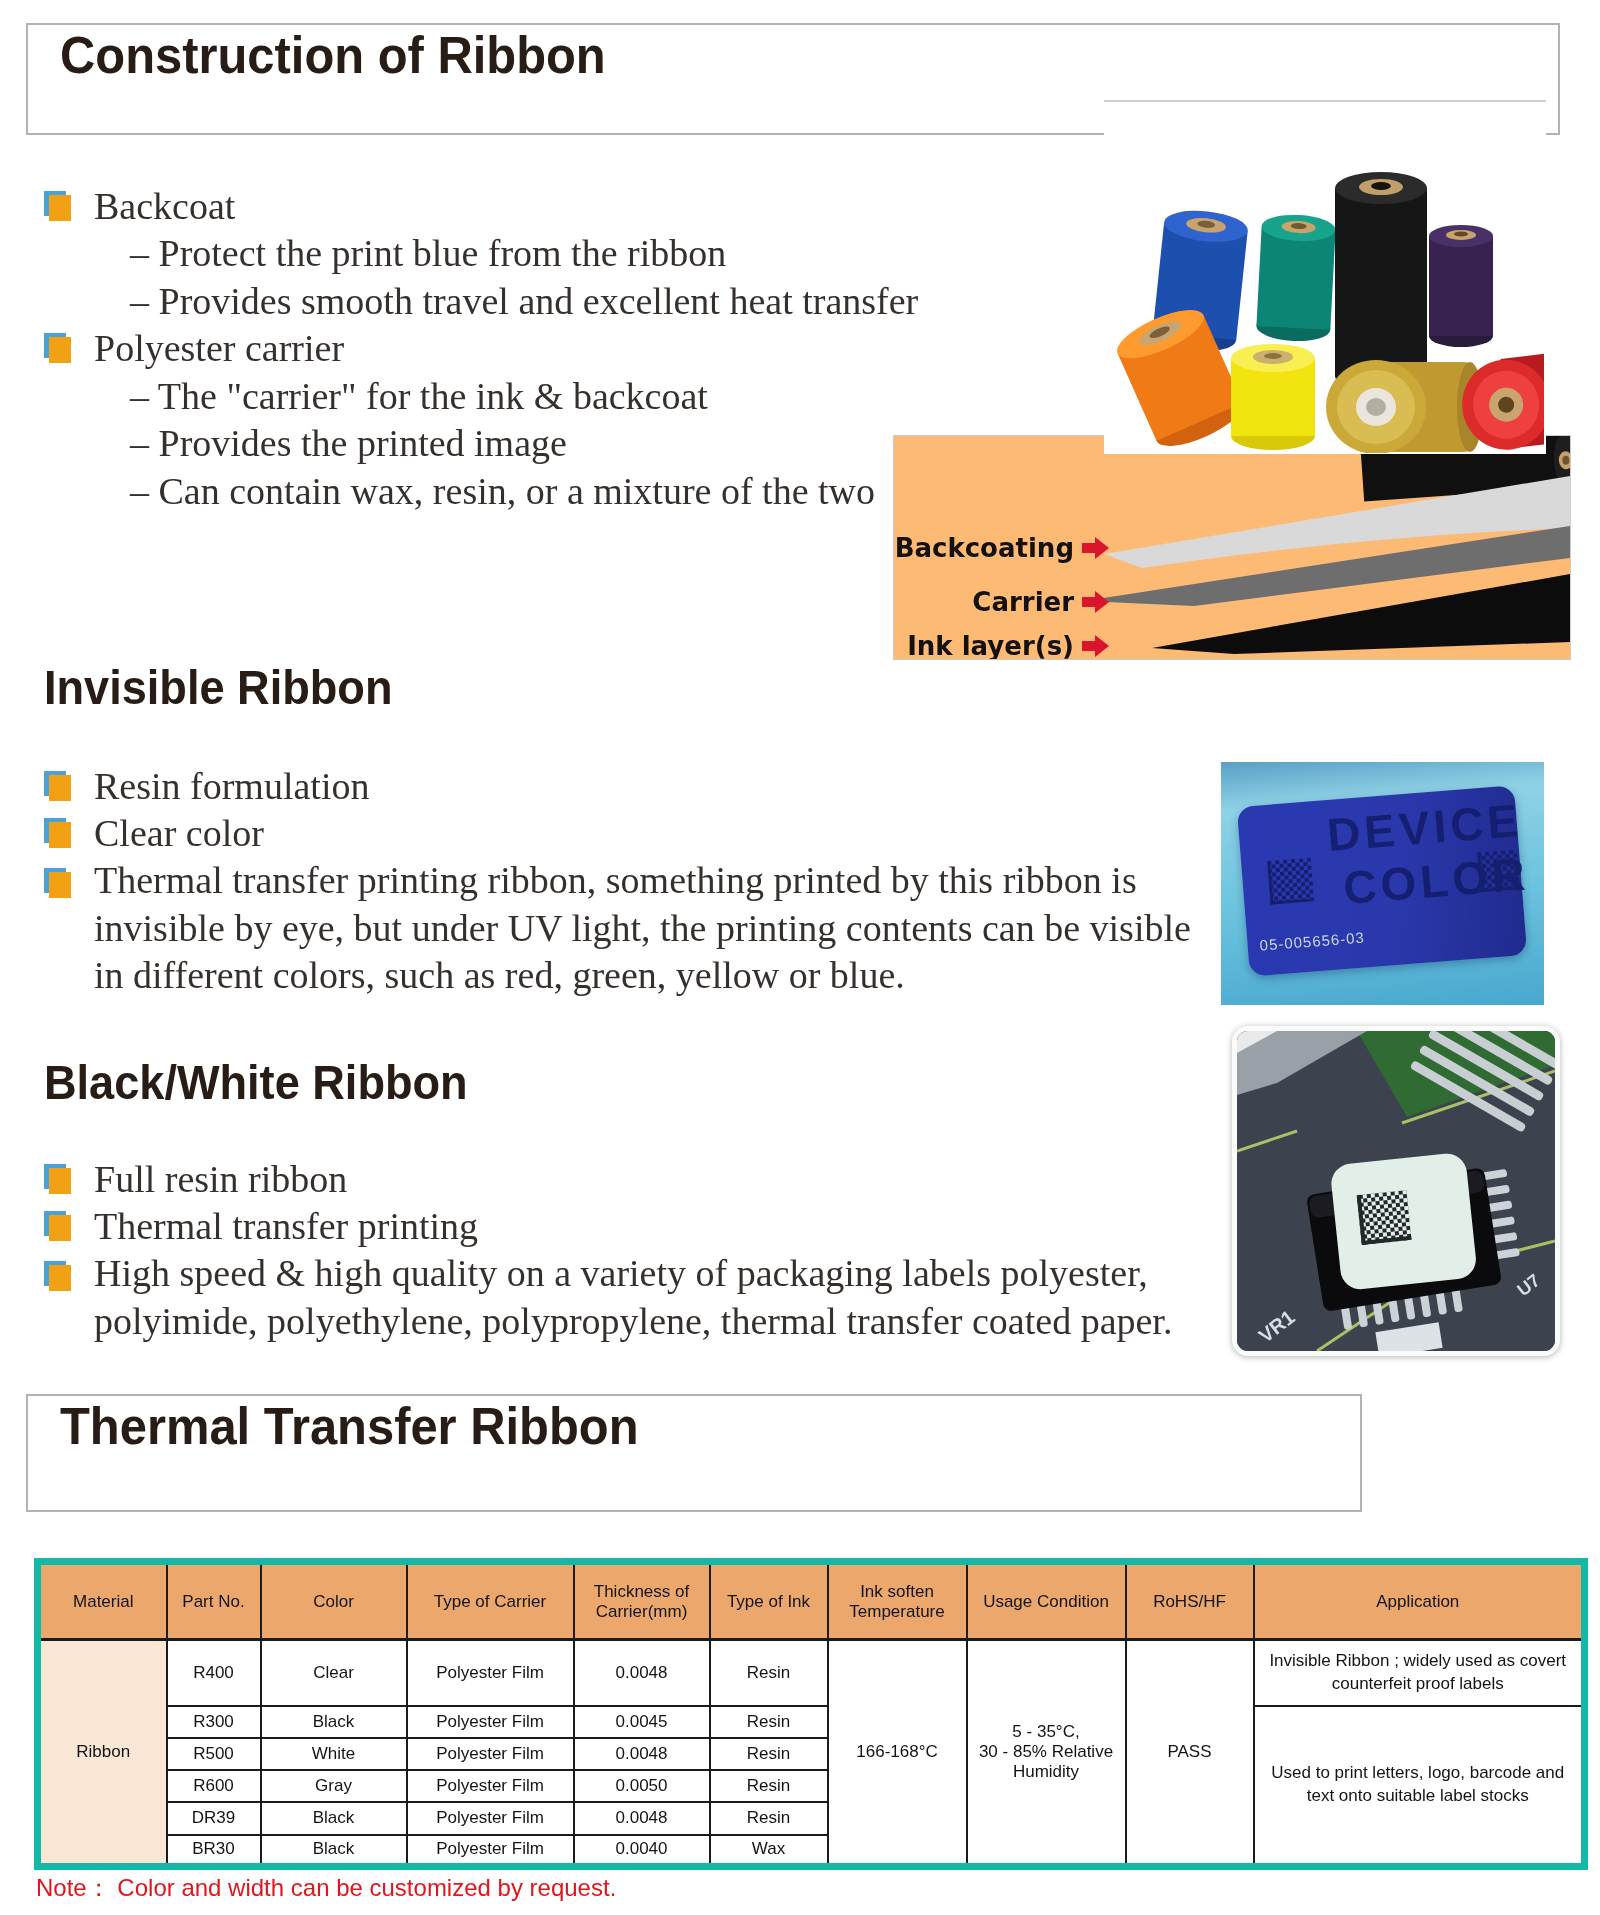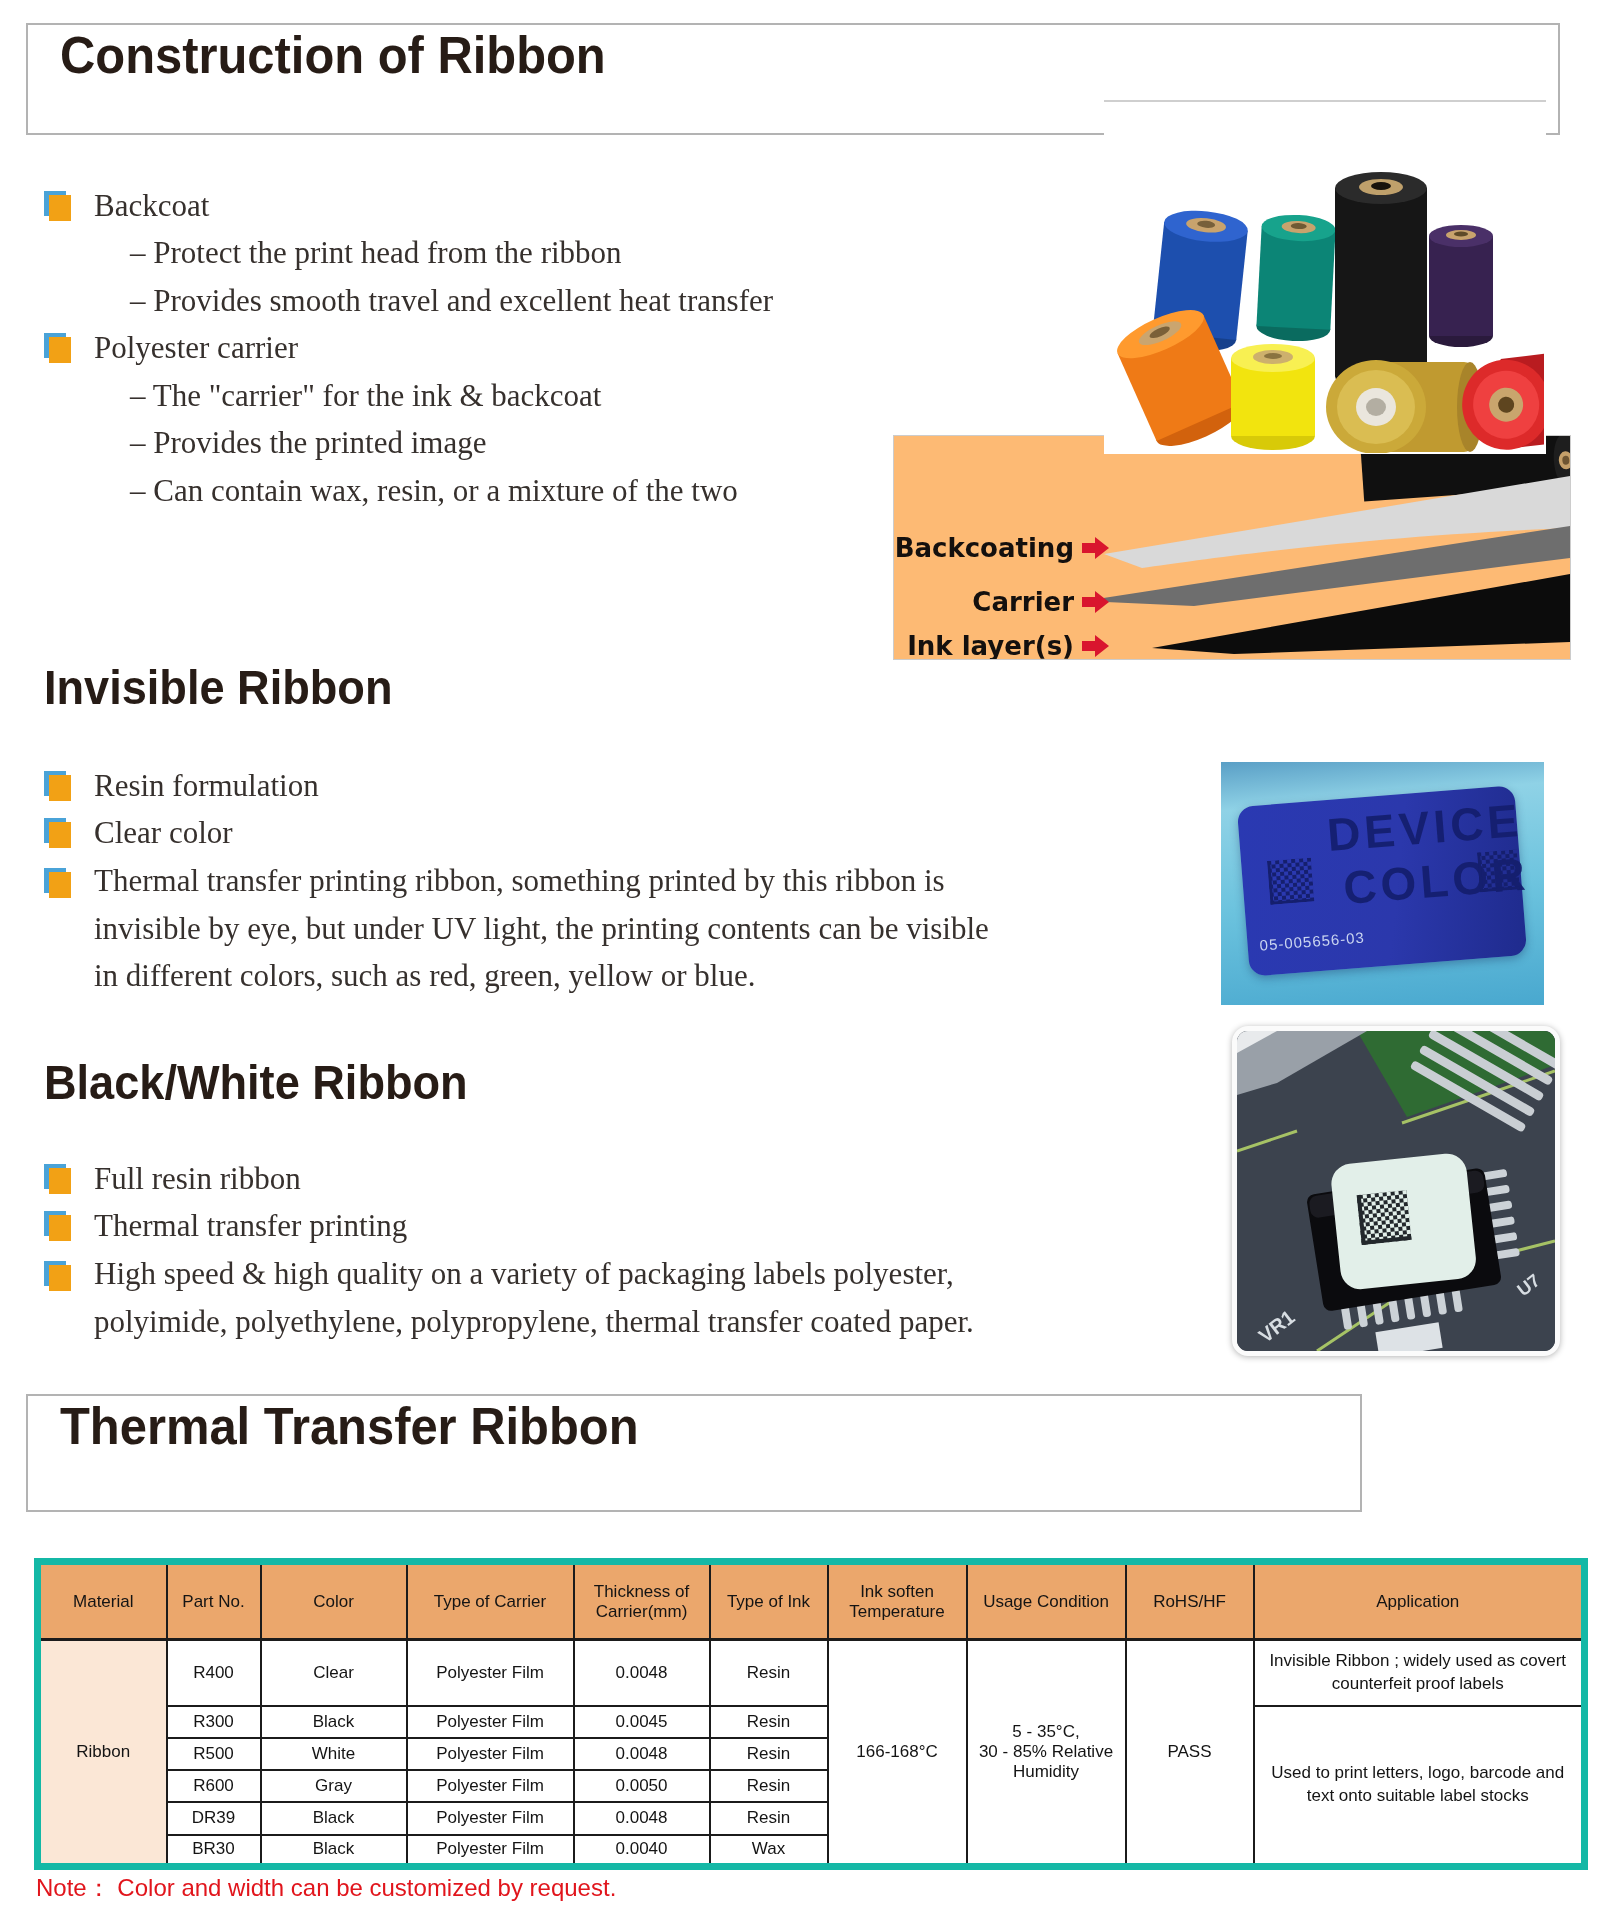--- a/index.html
+++ b/index.html
@@ -11,21 +11,21 @@
              transform-origin:left center;white-space:nowrap;}
   .sec-title{position:absolute;left:44px;font-size:48px;font-weight:bold;color:#271c16;
              transform:scaleX(.94);transform-origin:left center;white-space:nowrap;}
   .blist{position:absolute;left:44px;width:1480px;}
   .bline{display:flex;align-items:center;height:47.5px;}
   .bpar{display:flex;align-items:flex-start;}
   .bpar .sq{margin-top:9px;}
   .sq{position:relative;width:30px;height:34px;flex:0 0 30px;margin-right:20px;}
   .sq:before{content:"";position:absolute;left:0;top:2px;width:22px;height:25px;background:#4aa3d8;}
   .sq:after{content:"";position:absolute;left:5px;top:6px;width:22px;height:26px;background:#f2a115;}
-  .btxt{font-family:"Liberation Serif",serif;font-size:31px;color:#36302d;white-space:nowrap;}
+  .btxt{font-family:"Liberation Serif",serif;font-size:38px;color:#36302d;white-space:nowrap;}
   .par{white-space:pre-line;line-height:47.5px;}
   .bsub{padding-left:86px;}
   .ml{white-space:pre-line;}
 
   
   .rolls-photo{position:absolute;left:1104px;top:100px;width:442px;height:352px;background:#fff;
                border-top:2px solid #cfcfcf;z-index:3;}
   .diagram-box{position:absolute;left:893px;top:435px;width:678px;height:225px;background:#fdba74;
                border:1px solid #cccccc;box-sizing:border-box;z-index:2;}
   .label-photo{position:absolute;left:1221px;top:762px;width:323px;height:243px;overflow:hidden;
@@ -60,21 +60,21 @@
 <div class="frame-box" style="left:26px;top:23px;width:1534px;height:112px;">
   <div class="big-title">Construction of Ribbon</div>
 </div>
 
 <div class="blist" style="top:182px;">
   <div class="bline">
     <span class="sq"></span>
     <span class="btxt">Backcoat</span>
   </div>
   <div class="bline bsub">
-    <span class="btxt">– Protect the print head from the ribbon</span>
+    <span class="btxt">– Protect the print blue from the ribbon</span>
     </div>
   <div class="bline bsub">
     <span class="btxt">– Provides smooth travel and excellent heat transfer</span>
     </div>
   <div class="bline">
     <span class="sq"></span>
     <span class="btxt">Polyester carrier</span>
   </div>
   <div class="bline bsub">
     <span class="btxt">– The "carrier" for the ink &amp; backcoat</span>

